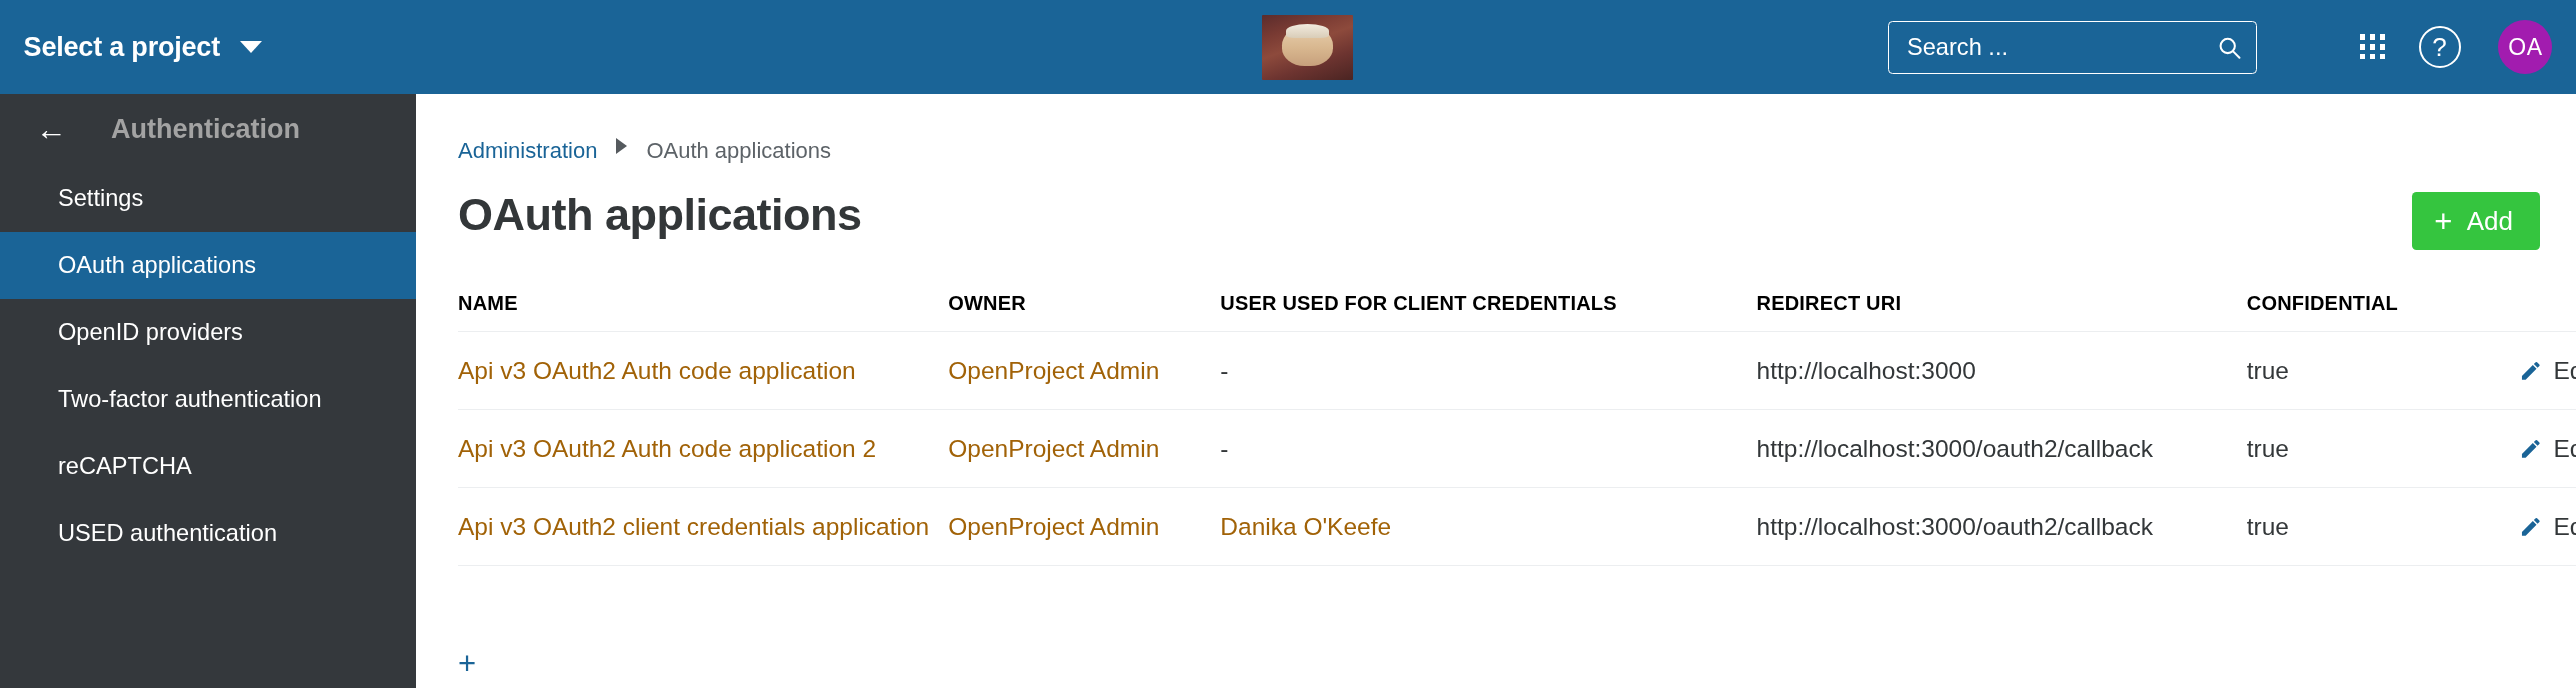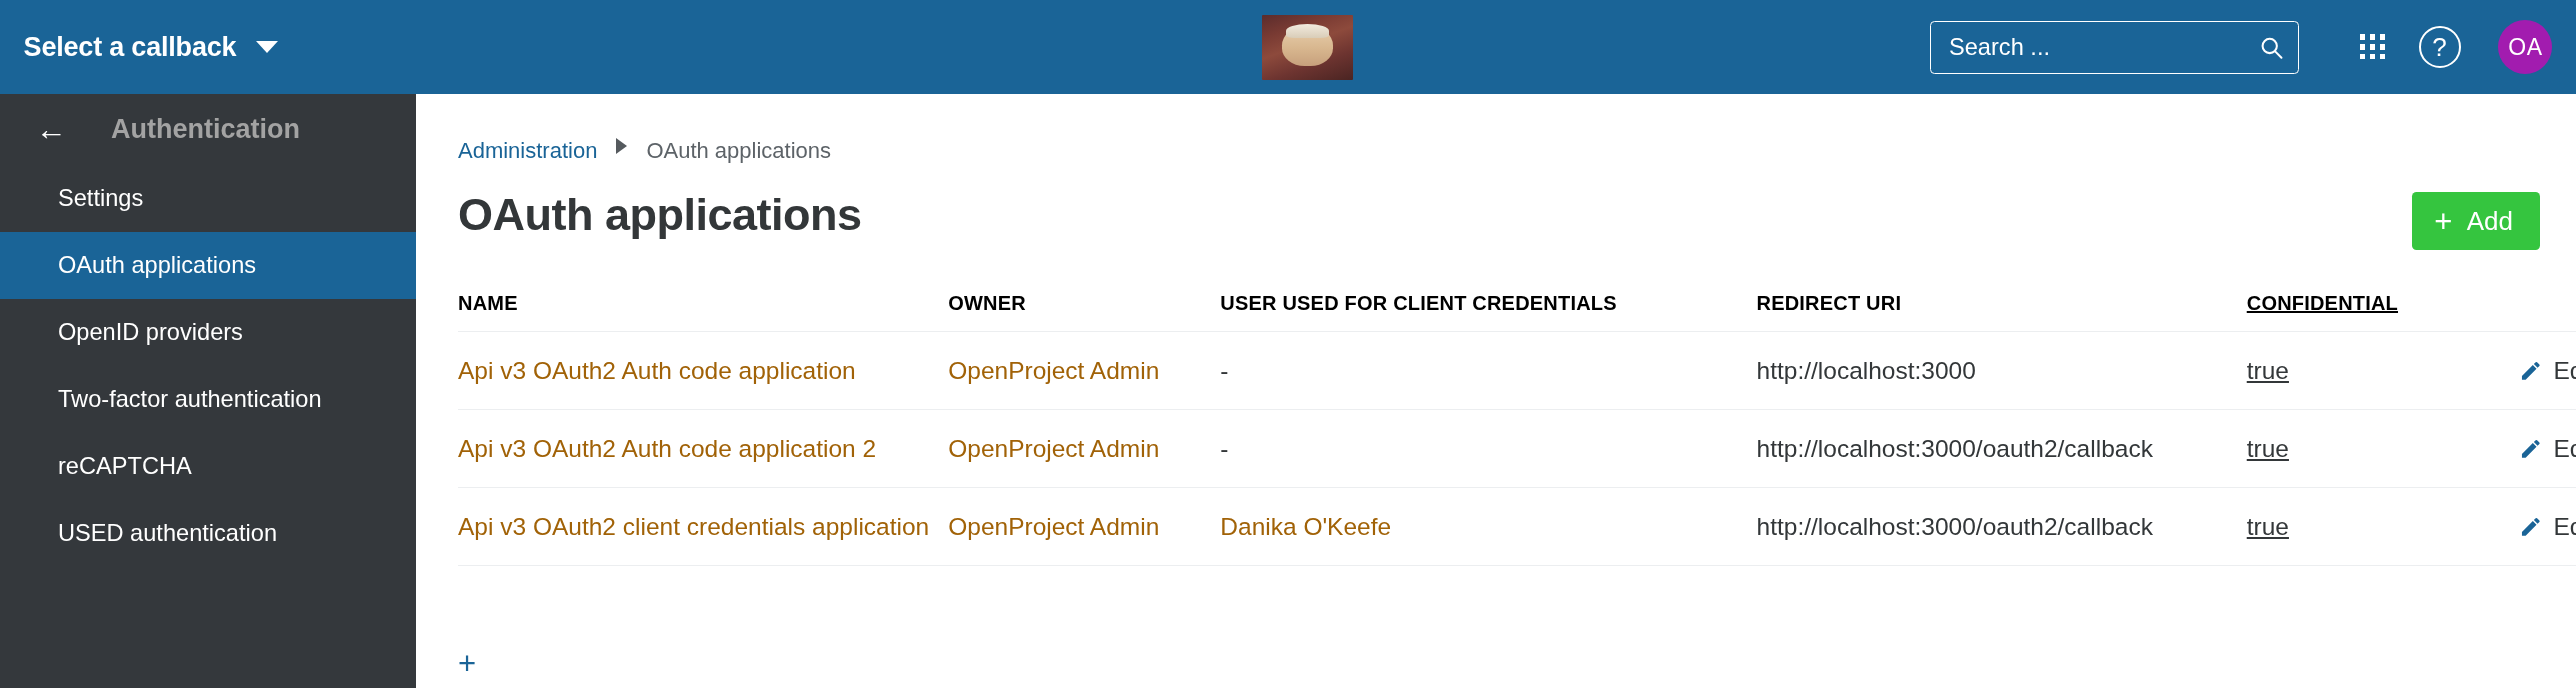--- a/index.html
+++ b/index.html
@@ -88,21 +88,21 @@
   }
   #global-search {
     width: 369px;
     height: 53px;
     border: 1.8px solid #ffffff;
     border-radius: 4.5px;
     display: flex;
     align-items: center;
     padding: 0 14.5px 0 18px;
     background: transparent;
-    margin-right: 40px;
+    margin-right: 82px;
   }
   #global-search input {
     flex: 1;
     background: transparent;
     border: none;
     outline: none;
     color: #ffffff;
     font-size: 23.6px;
     font-family: "Liberation Sans", sans-serif;
   }
@@ -270,21 +270,21 @@
     white-space: nowrap;
     padding: 0;
   }
   table#oauth-table td a,
   table#oauth-table th a { color: #a16207; text-decoration: none; cursor: pointer; }
 
   .col-name   { width: 490px; }
   .col-owner  { width: 272px; }
   .col-user   { width: 536px; }
   .col-uri    { width: 490px; }
-  .col-conf   { width: 272px; text-decoration: underline; }
+  .col-conf   { width: 272px; }
   .col-action { width: 281px; }
 
   .row-actions {
     display: flex;
     align-items: center;
     gap: 27px;
   }
   .act {
     display: flex;
     align-items: center;
@@ -304,21 +304,21 @@
     cursor: pointer;
     line-height: 1;
   }
 </style>
 </head>
 <body>
 
 <div id="top-header">
 
   <div id="project-select">
-    <span class="psel-label">Select a callback</span>
+    <span class="psel-label">Select a project</span>
     <span class="caret-down"></span>
   </div>
 
   <div id="logo-slot">
     <div class="photo"></div>
   </div>
 
   <div id="header-right">
 
     <div id="global-search">

